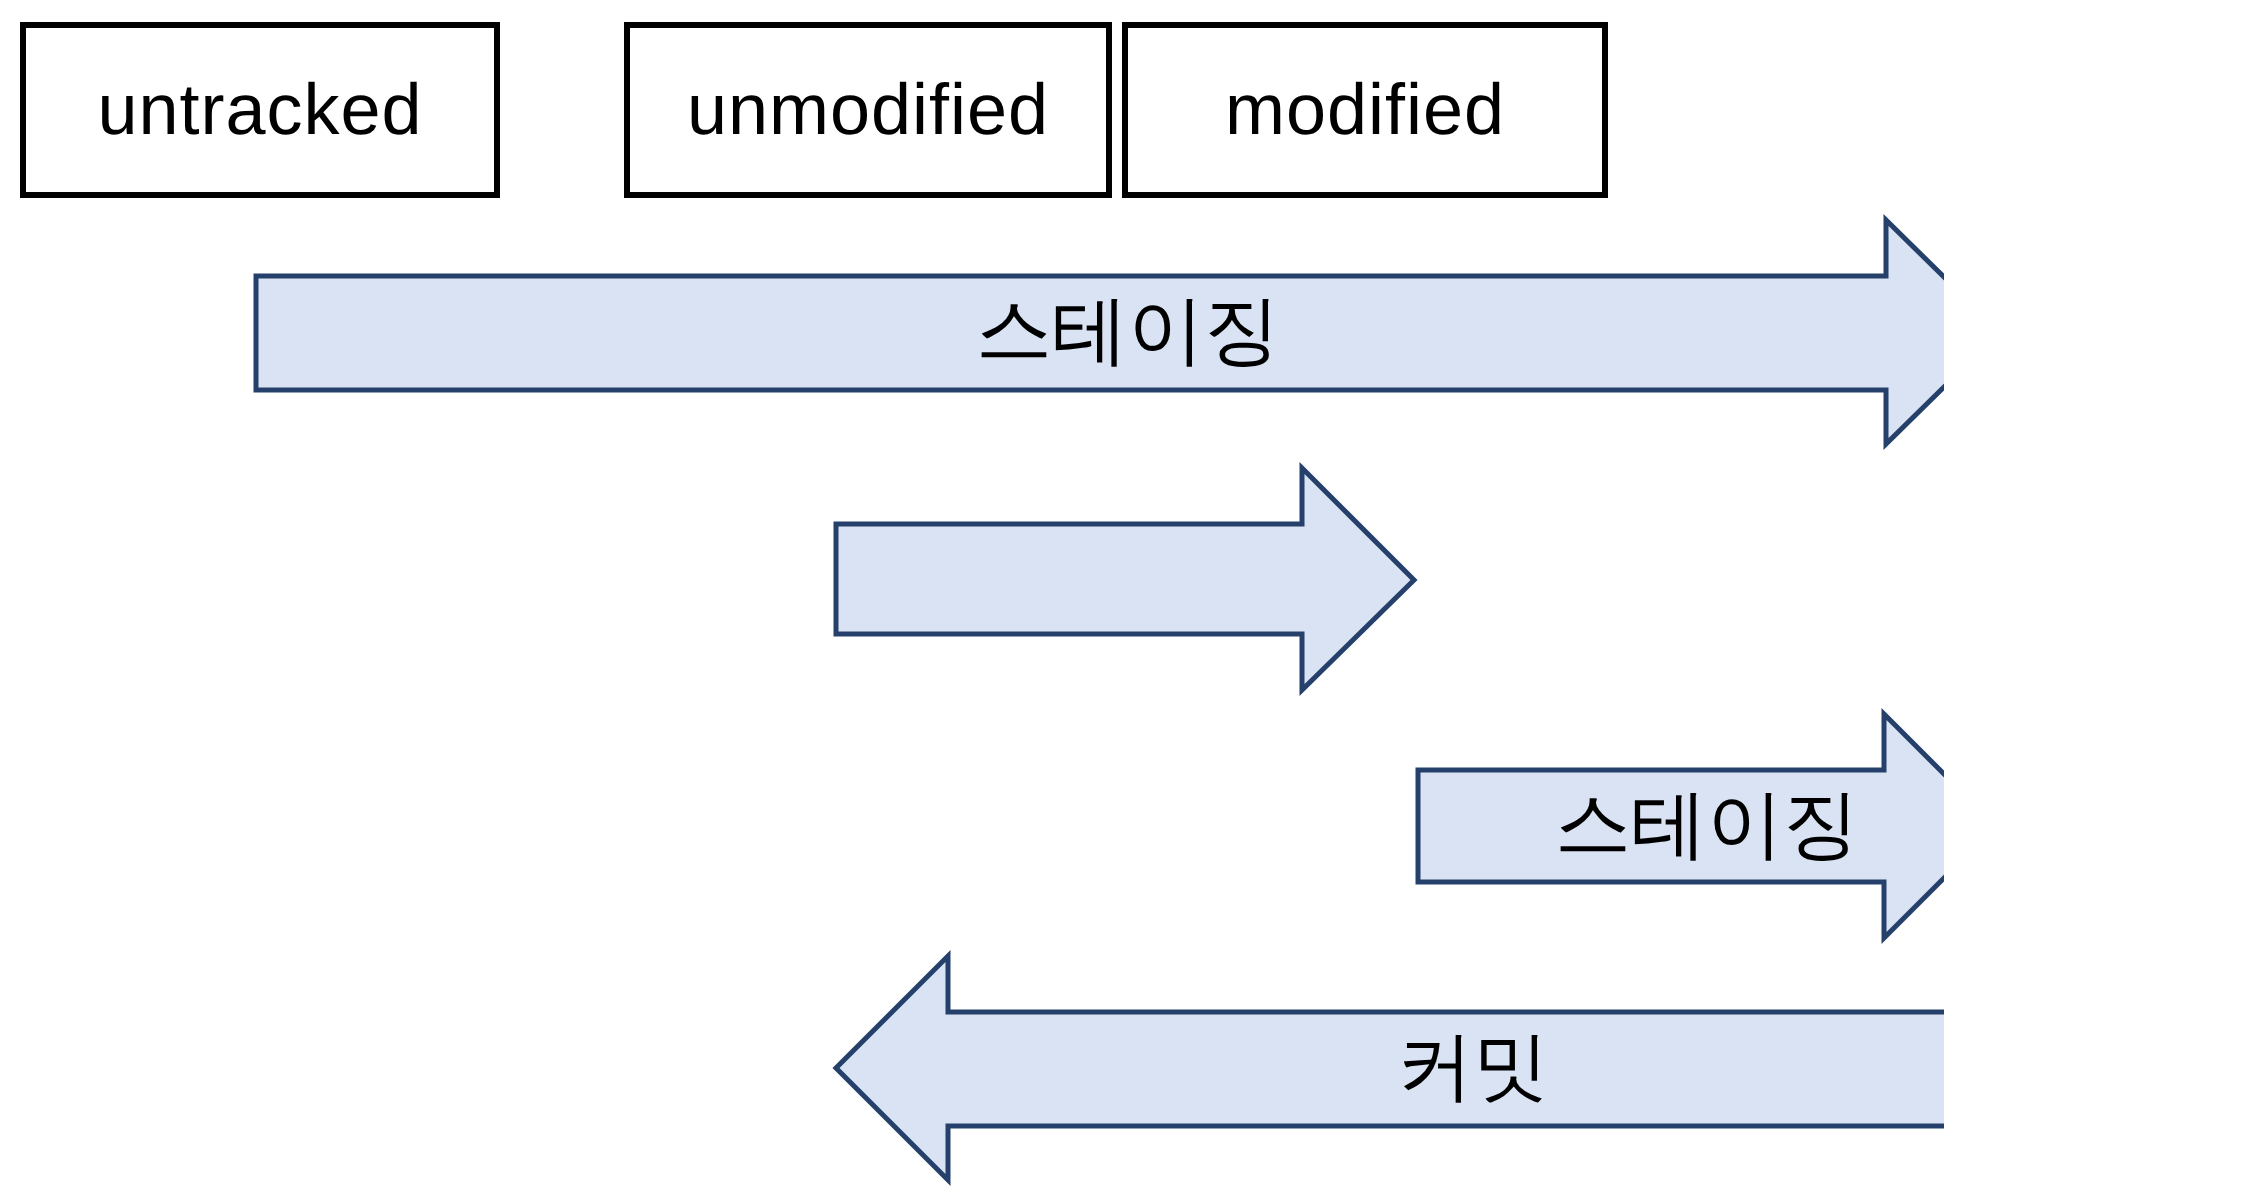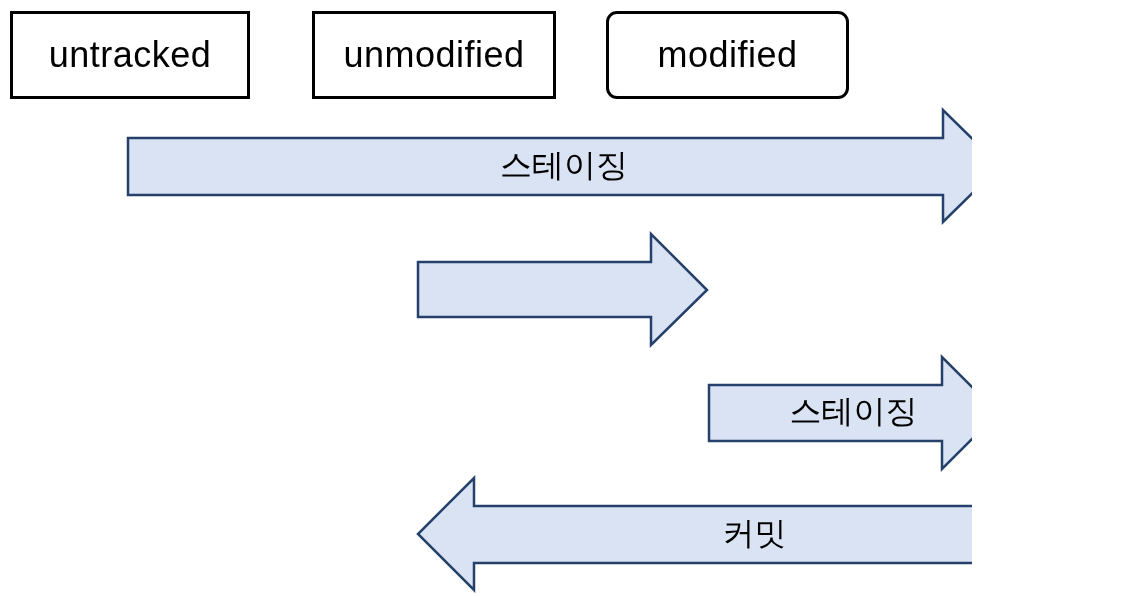--- a/index.html
+++ b/index.html
@@ -35,21 +35,21 @@
     justify-content: center;
   }
   .state-box .label {
     font-size: 36px;
     color: var(--text);
     letter-spacing: 0.5px;
     white-space: nowrap;
   }
   .box-untracked  { left: 10px;  width: 240px; }
   .box-unmodified { left: 312px; width: 244px; }
-  .box-modified   { left: 606px; width: 243px; border-radius: 11px; }
+  .box-modified   { left: 561px; width: 243px; }
   .box-staged     { left: 878px; width: 242px; }
 
   .arrow-svg {
     position: absolute;
     left: 0;
     top: 0;
     width: 1129px;
     height: 596px;
     display: block;
   }
@@ -57,29 +57,29 @@
     fill: var(--arrow-fill);
     stroke: var(--arrow-stroke);
     stroke-width: 2.5;
     stroke-linejoin: miter;
   }
   .arrow-label {
     position: absolute;
     display: flex;
     align-items: center;
     justify-content: center;
-    font-size: 32px;
+    font-size: 38px;
     color: var(--text);
     white-space: nowrap;
     pointer-events: none;
   }
   .label-staging-1 { left: 128px; top: 136px; width: 872px; height: 59px; }
   .label-modify    { left: 418px; top: 260px; width: 233px; height: 57px; }
   .label-staging-2 { left: 709px; top: 383px; width: 289px; height: 58px; }
-  .label-commit    { left: 492px; top: 504px; width: 525px; height: 59px; }
+  .label-commit    { left: 474px; top: 504px; width: 525px; height: 59px; }
 </style>
 </head>
 <body>
 
 <div class="canvas">
 
   <svg class="arrow-svg" viewBox="0 0 1129 596" xmlns="http://www.w3.org/2000/svg">
     <polygon class="arrow-shape" points="128,138 943,138 943,110 1000,166 943,222 943,195 128,195"></polygon>
     <polygon class="arrow-shape" points="418,262 651,262 651,234 707,290 651,345 651,317 418,317"></polygon>
     <polygon class="arrow-shape" points="709,385 942,385 942,357 998,413 942,469 942,441 709,441"></polygon>

